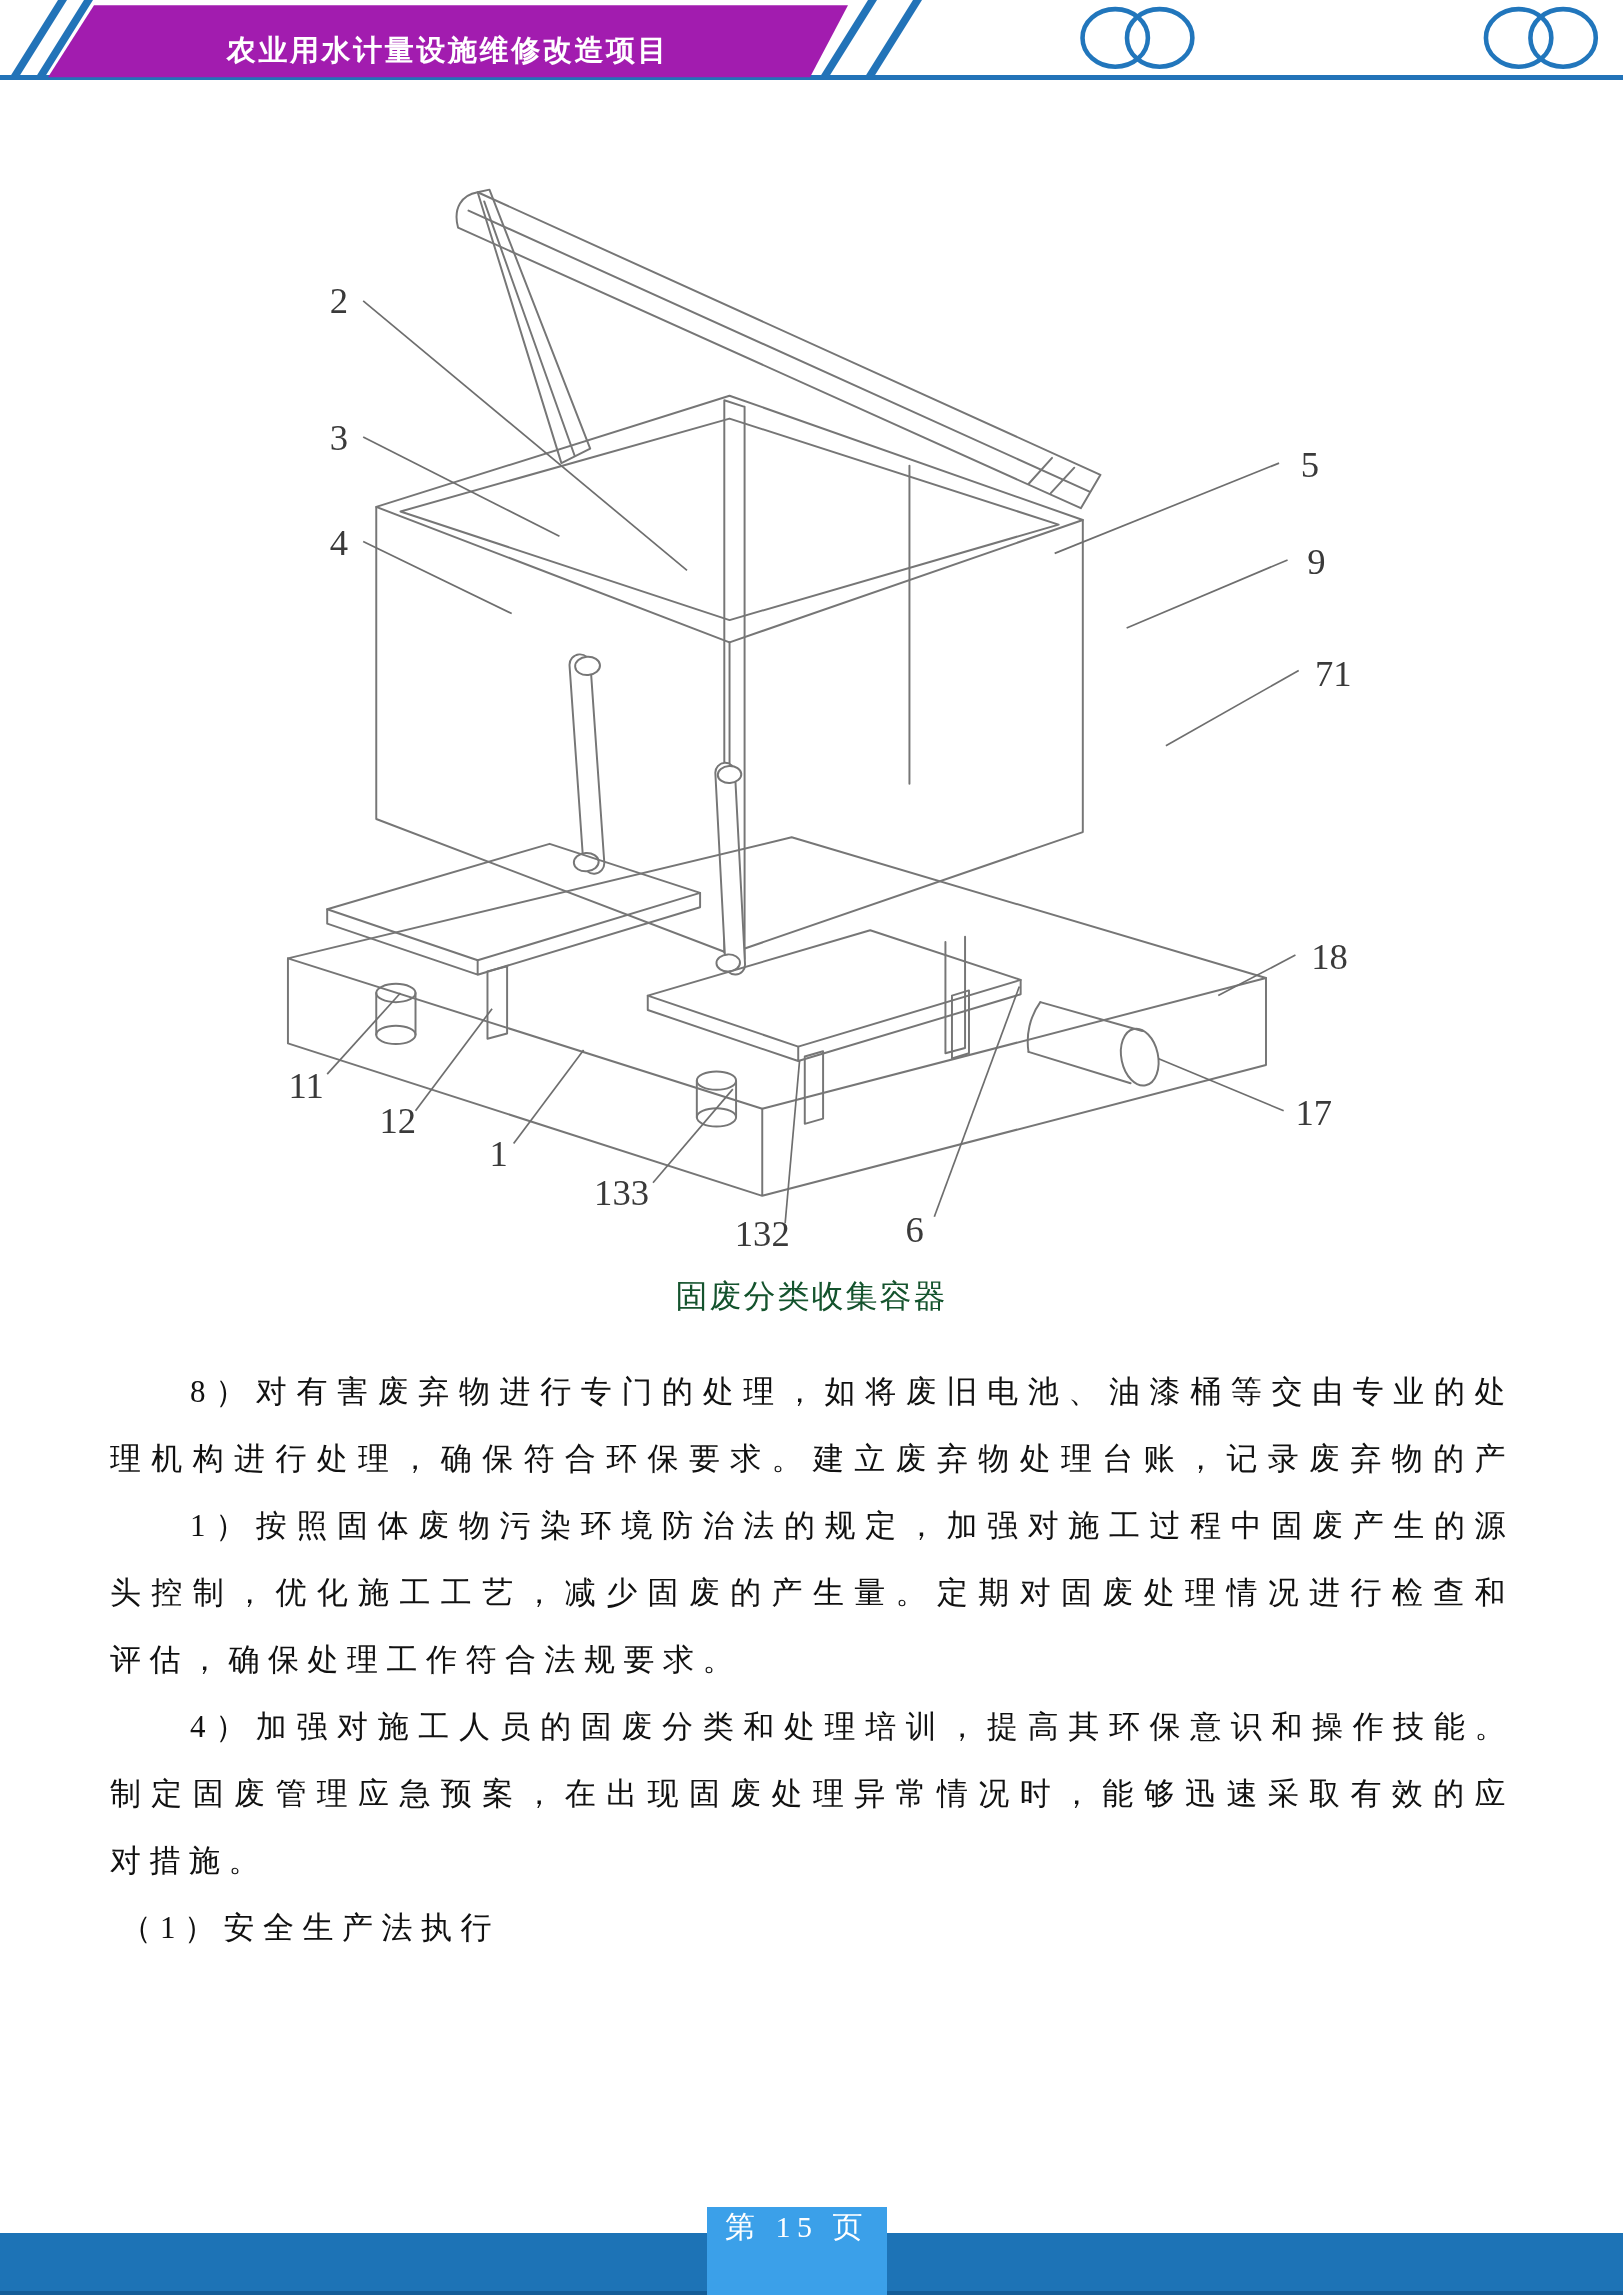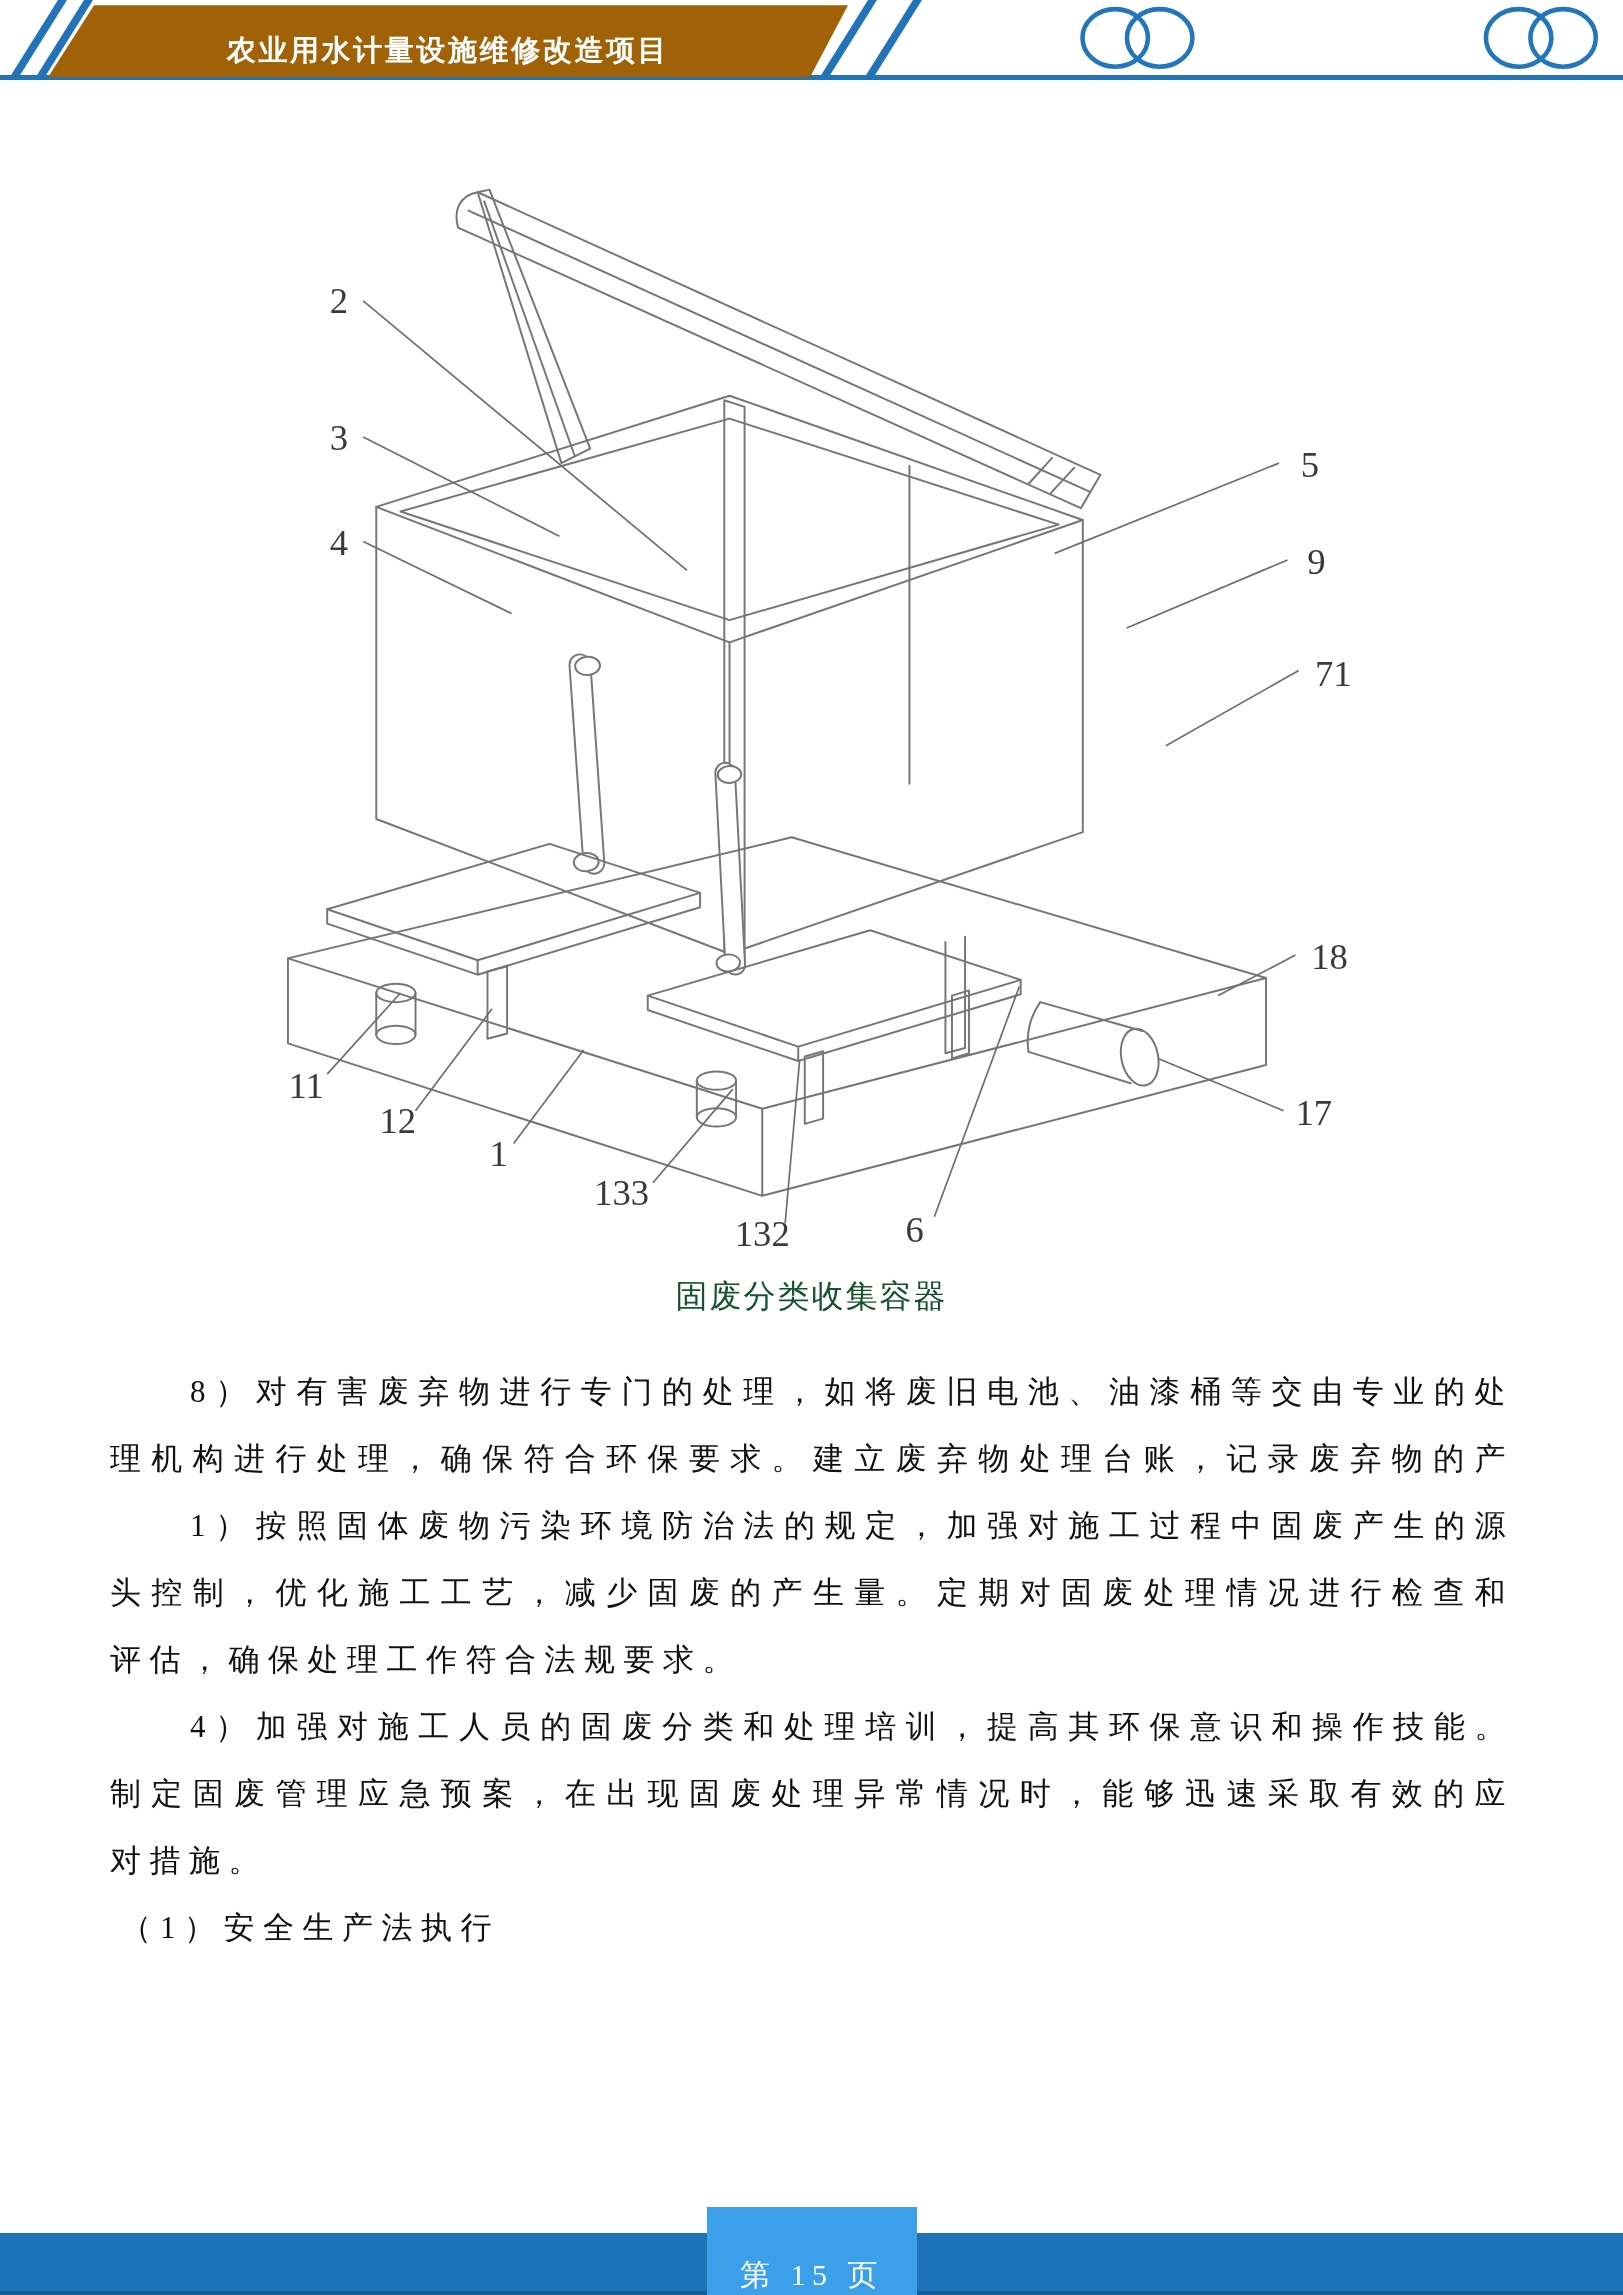--- a/index.html
+++ b/index.html
@@ -6,21 +6,21 @@
   body{width:1623px;height:2295px;background:#ffffff;position:relative;overflow:hidden;
        font-family:"Liberation Serif","DejaVu Serif",serif;}
   .page{position:absolute;inset:0;background:#fff;}
 
   
   .hdr{position:absolute;left:0;top:0;width:1623px;height:85px;}
   .hdr-line{position:absolute;left:0;top:75px;width:1623px;height:4.6px;background:#2273b8;}
   .stripe{position:absolute;top:0;width:8.5px;height:77px;background:#2273b8;
           transform:skewX(-32deg);transform-origin:top left;}
   .s1{left:58px}.s2{left:84px}.s3{left:868px}.s4{left:913px}
-  .banner{position:absolute;left:48px;top:5.2px;width:800px;height:92px;background:#a16207;
+  .banner{position:absolute;left:48px;top:5.2px;width:800px;height:92px;background:#a21caf;
           clip-path:polygon(46px 0,800px 0,762px 72px,0 72px);
           display:flex;align-items:center;justify-content:center;}
   .banner-title{color:#ffffff;font-size:29px;font-weight:bold;letter-spacing:2.6px;
                 font-family:"Liberation Sans","DejaVu Sans",sans-serif;}
   .rings{position:absolute;left:0;top:0;width:1623px;height:85px;}
 
   
   .fig-svg{position:absolute;left:229px;top:170px;width:1145px;height:1086px;}
   .draw{stroke:#767676;stroke-width:3;fill:none;stroke-linejoin:round;stroke-linecap:round;}
   .drawf{stroke:#767676;stroke-width:3;fill:#ffffff;stroke-linejoin:round;stroke-linecap:round;}
@@ -32,22 +32,22 @@
   
   .bodytxt{position:absolute;left:110px;top:1358px;width:1404px;color:#111;}
   .bl{font-size:31px;line-height:67px;height:67px;letter-spacing:8.5px;white-space:nowrap;}
   .jst{text-align:justify;text-align-last:justify;white-space:normal;overflow:hidden;}
   .ind{text-indent:80px;}
   .ind-sm{text-indent:10.5px;}
 
   
   .foot-band{position:absolute;left:0;top:2233px;width:1623px;height:63px;background:#1d73b6;
              border-bottom:5.2px solid #145d98;box-sizing:border-box;}
-  .page-badge{position:absolute;left:707px;top:2207px;width:210px;height:89px;background:#3ba0e9;
-              display:flex;align-items:flex-end;justify-content:center;}
+  .page-badge{position:absolute;left:707px;top:2207px;width:180px;height:89px;background:#3ba0e9;
+              display:flex;align-items:flex-start;justify-content:center;}
   .page-badge span{color:#ffffff;font-size:30px;letter-spacing:6.5px;}
 </style>
 </head>
 <body>
 
 <div class="page">
 
   <div class="hdr">
     <div class="hdr-line"></div>
     <div class="stripe s1"></div>

